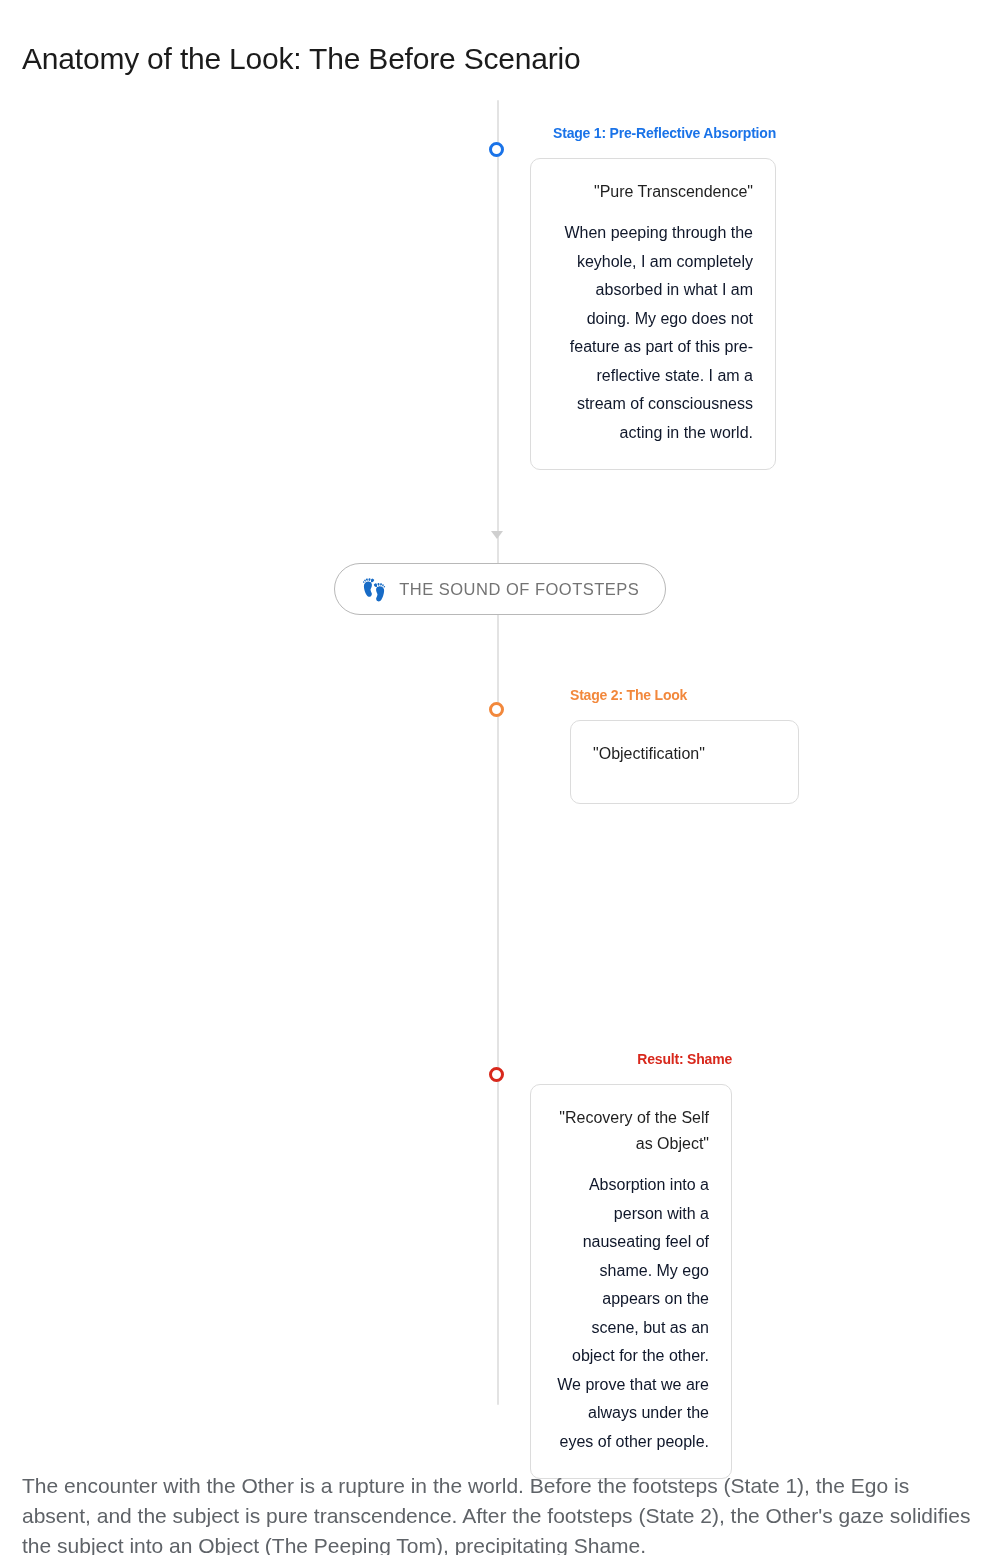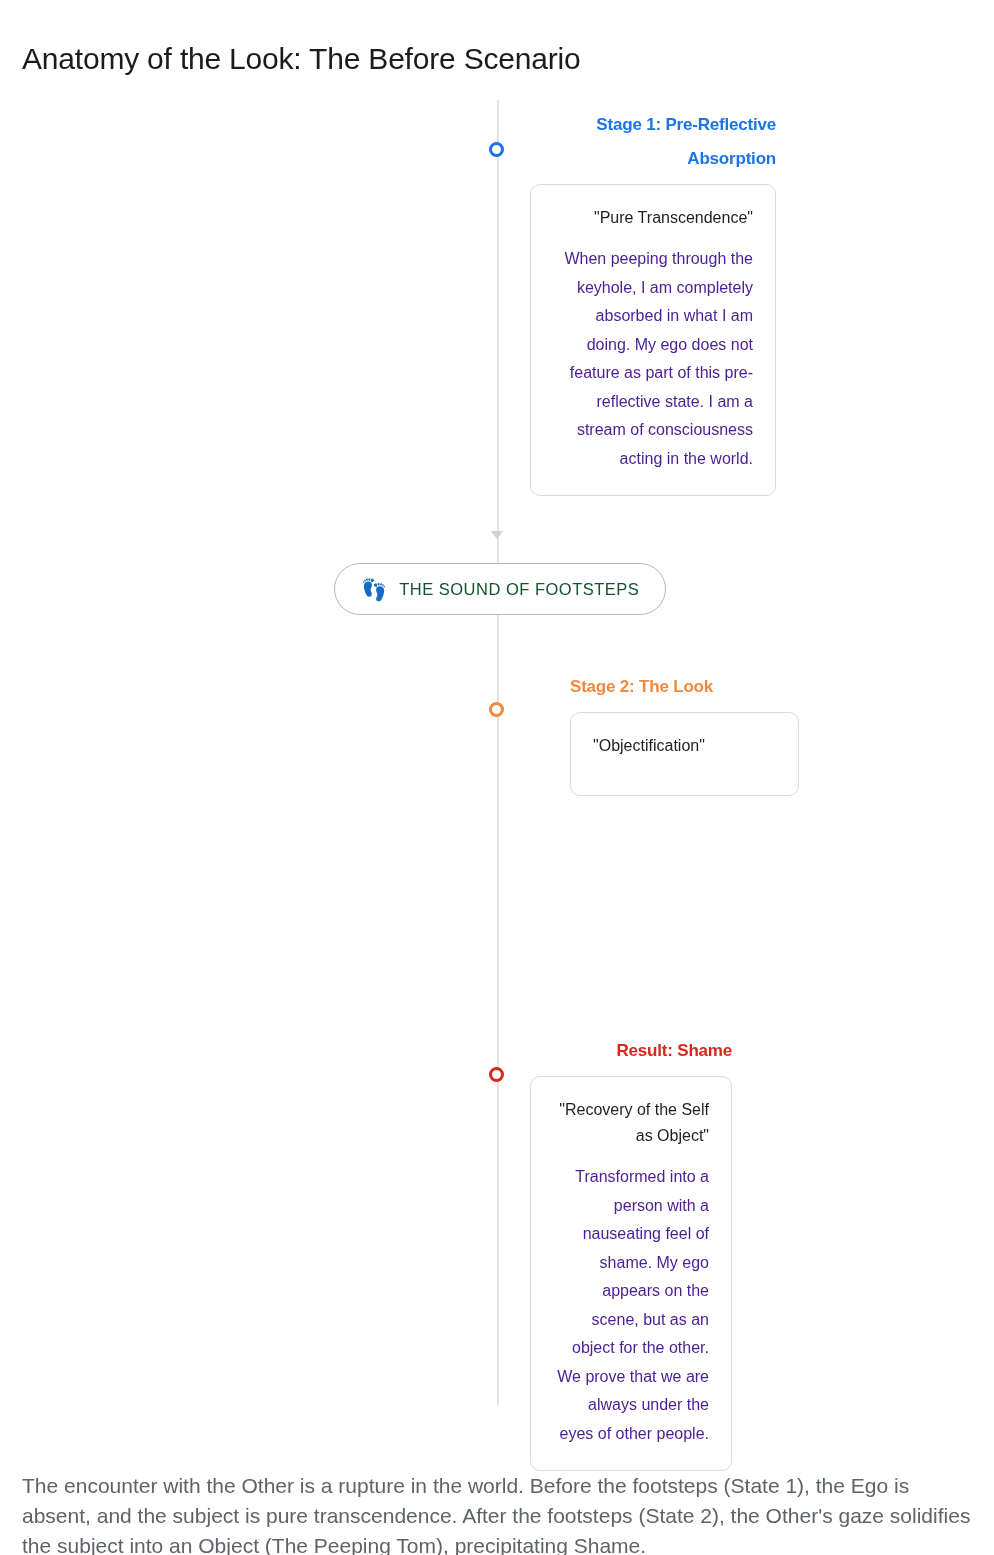--- a/index.html
+++ b/index.html
@@ -66,45 +66,45 @@
     box-sizing: content-box;
   }
   .marker.blue   { left: 489px; top: 142px;  border: 3px solid #1a73e8; }
   .marker.orange { left: 489px; top: 702px;  border: 3px solid #f2883c; }
   .marker.red    { left: 489px; top: 1067px; border: 3px solid #d8281c; }
 
   
   .stage { position: absolute; }
 
   .stage-heading {
-    font-size: 17px;
+    font-size: 14px;
     font-weight: 700;
     line-height: 34px;
     letter-spacing: -0.2px;
-    margin: 0 0 8px 0;
+    margin: 8px 0 8px 0;
   }
   .stage-heading.align-right { text-align: right; }
   .stage-heading.align-left  { text-align: left; }
 
   .stage-card {
     box-sizing: border-box;
     border: 1px solid #dcdcdc;
     border-radius: 10px;
     background: #ffffff;
     padding: 20px 22px 22px 22px;
   }
   .card-title {
     font-size: 16px;
     color: #1f1f1f;
     line-height: 26px;
     margin: 0 0 14px 0;
   }
   .card-body {
     font-size: 16px;
-    color: #4c1d95;
+    color: #0f172a;
     line-height: 28.5px;
     margin: 0;
   }
   .align-right .card-title,
   .align-right .card-body,
   .stage-card.align-right { text-align: right; }
   .stage-card.align-left  { text-align: left; }
 
   
   #stage-1 { left: 530px; top: 108px;  width: 246px; }
@@ -133,21 +133,21 @@
   }
   .event-pill .pill-icon {
     font-size: 21px;
     line-height: 1;
     color: #1a73e8;
   }
   .event-pill .pill-label {
     font-size: 16.5px;
     font-weight: 500;
     letter-spacing: 0.5px;
-    color: #14532d;
+    color: #737373;
     white-space: nowrap;
   }
 
   
   .footnote {
     position: absolute;
     left: 22px;
     top: 1450px;
     width: 950px;
     font-size: 21px;
@@ -181,21 +181,21 @@
     <div class="stage-heading align-left">Stage 2: The Look</div>
     <div class="stage-card align-left">
       <p class="card-title">"Objectification"</p>
     </div>
   </div>
 
   <div class="stage" id="stage-3">
     <div class="stage-heading align-right">Result: Shame</div>
     <div class="stage-card align-right">
       <p class="card-title">"Recovery of the Self as Object"</p>
-      <p class="card-body">Transformed into a person with a nauseating feel of shame. My ego appears on the scene, but as an object for the other. We prove that we are always under the eyes of other people.</p>
+      <p class="card-body">Absorption into a person with a nauseating feel of shame. My ego appears on the scene, but as an object for the other. We prove that we are always under the eyes of other people.</p>
     </div>
   </div>
 
   <div class="event-pill">
     <span class="pill-icon">👣</span>
     <span class="pill-label">THE SOUND OF FOOTSTEPS</span>
   </div>
 
 </div>
 

